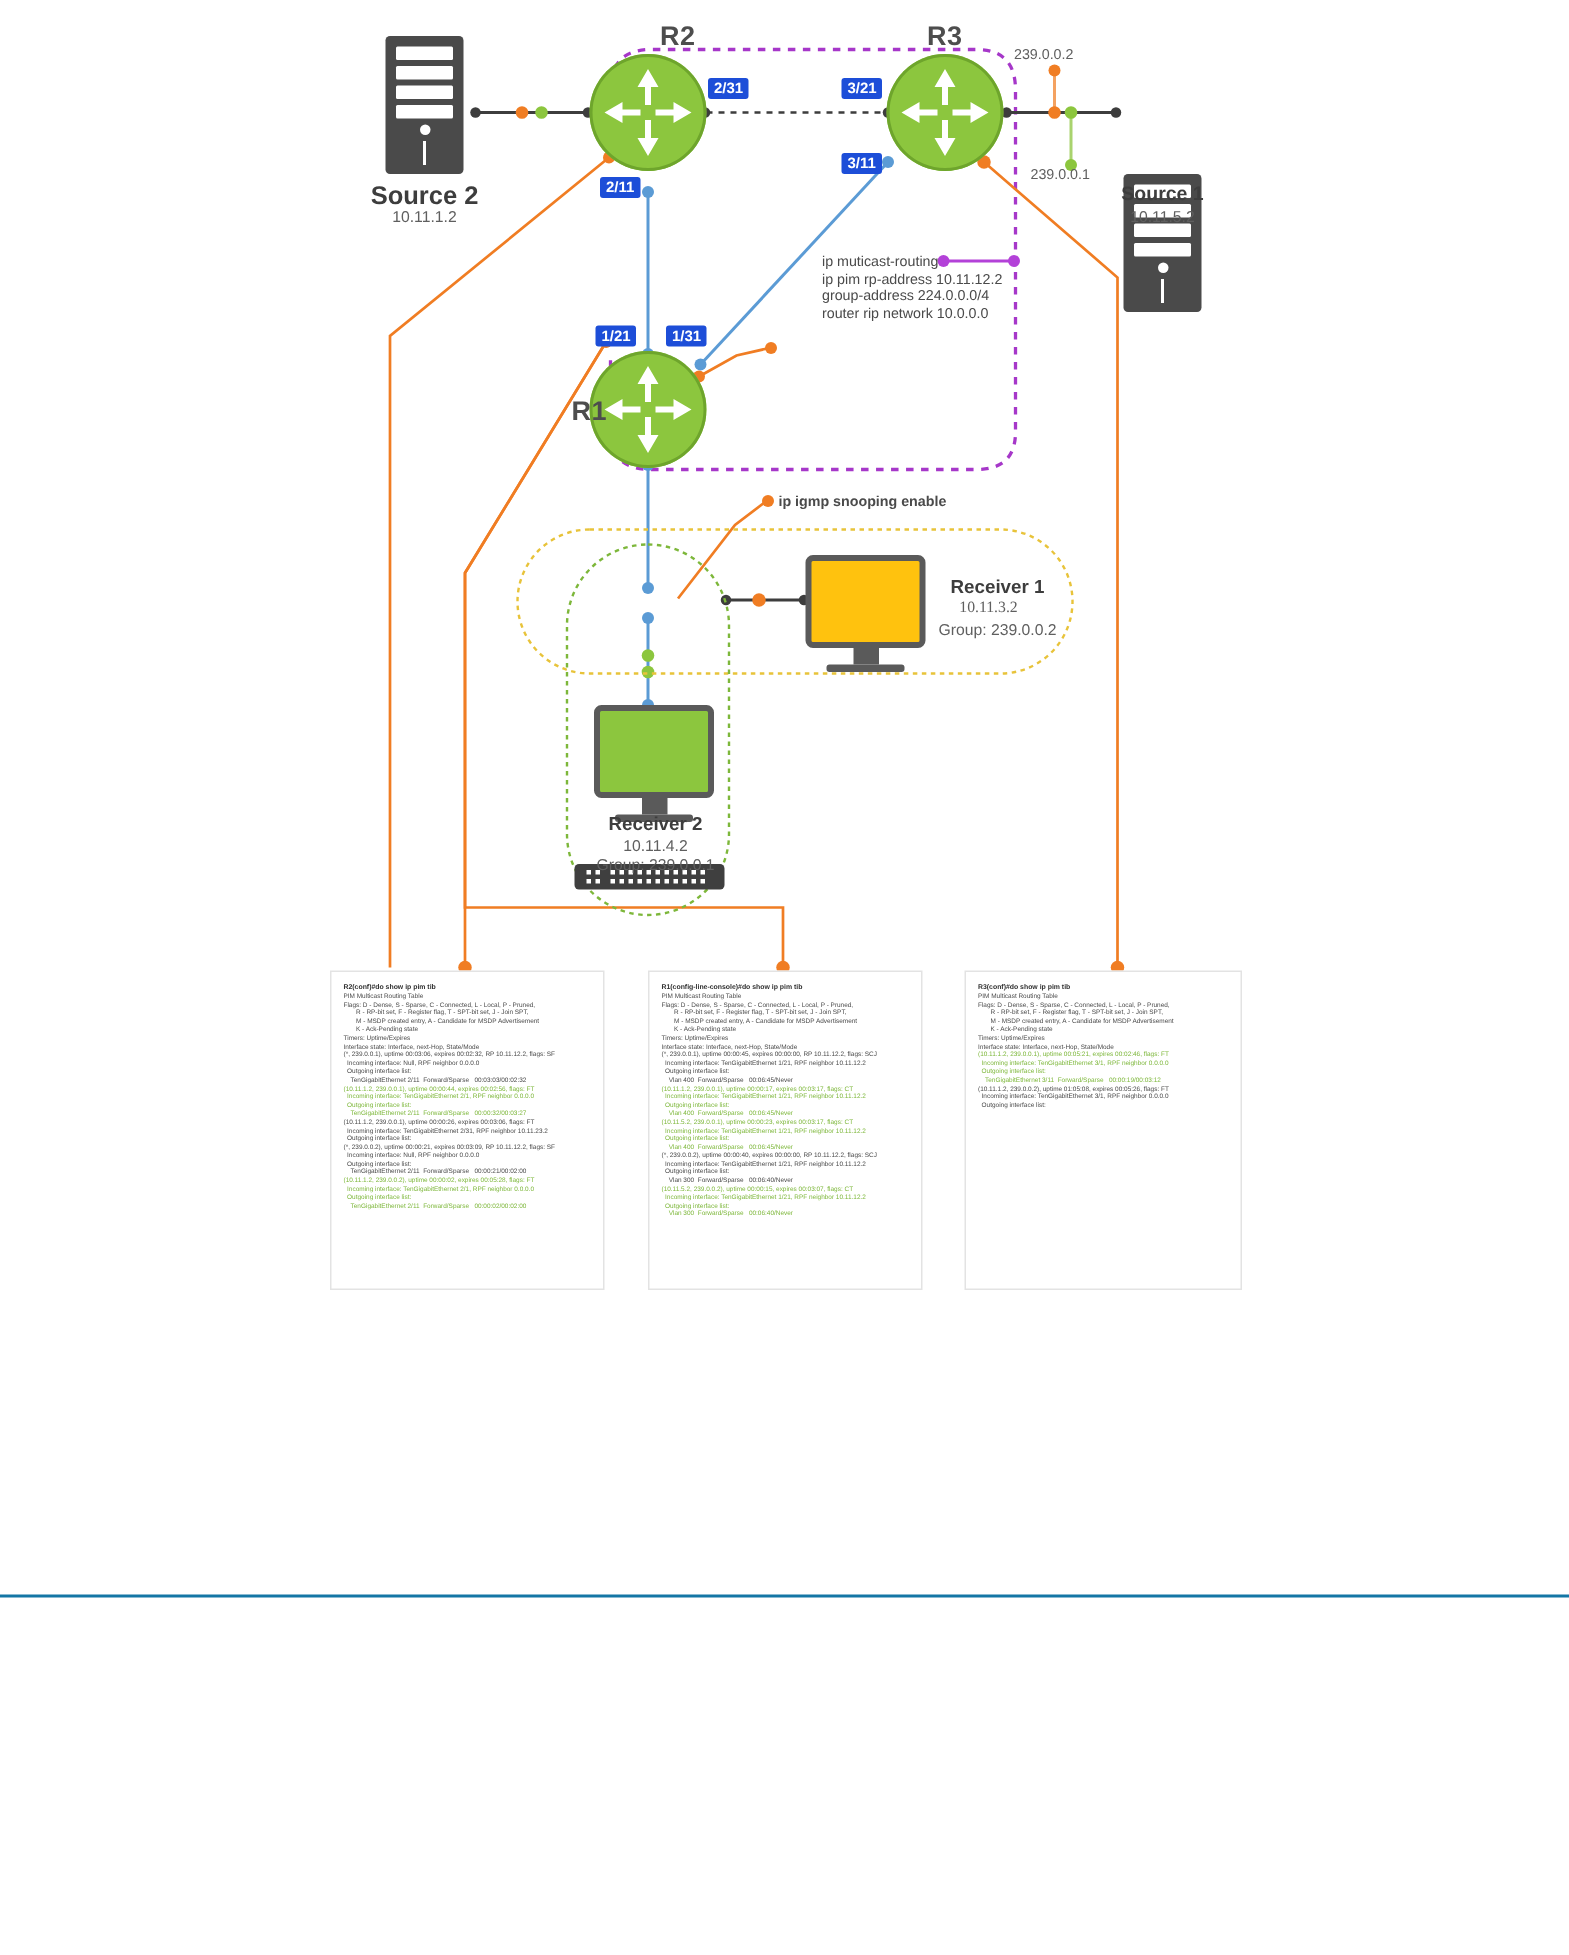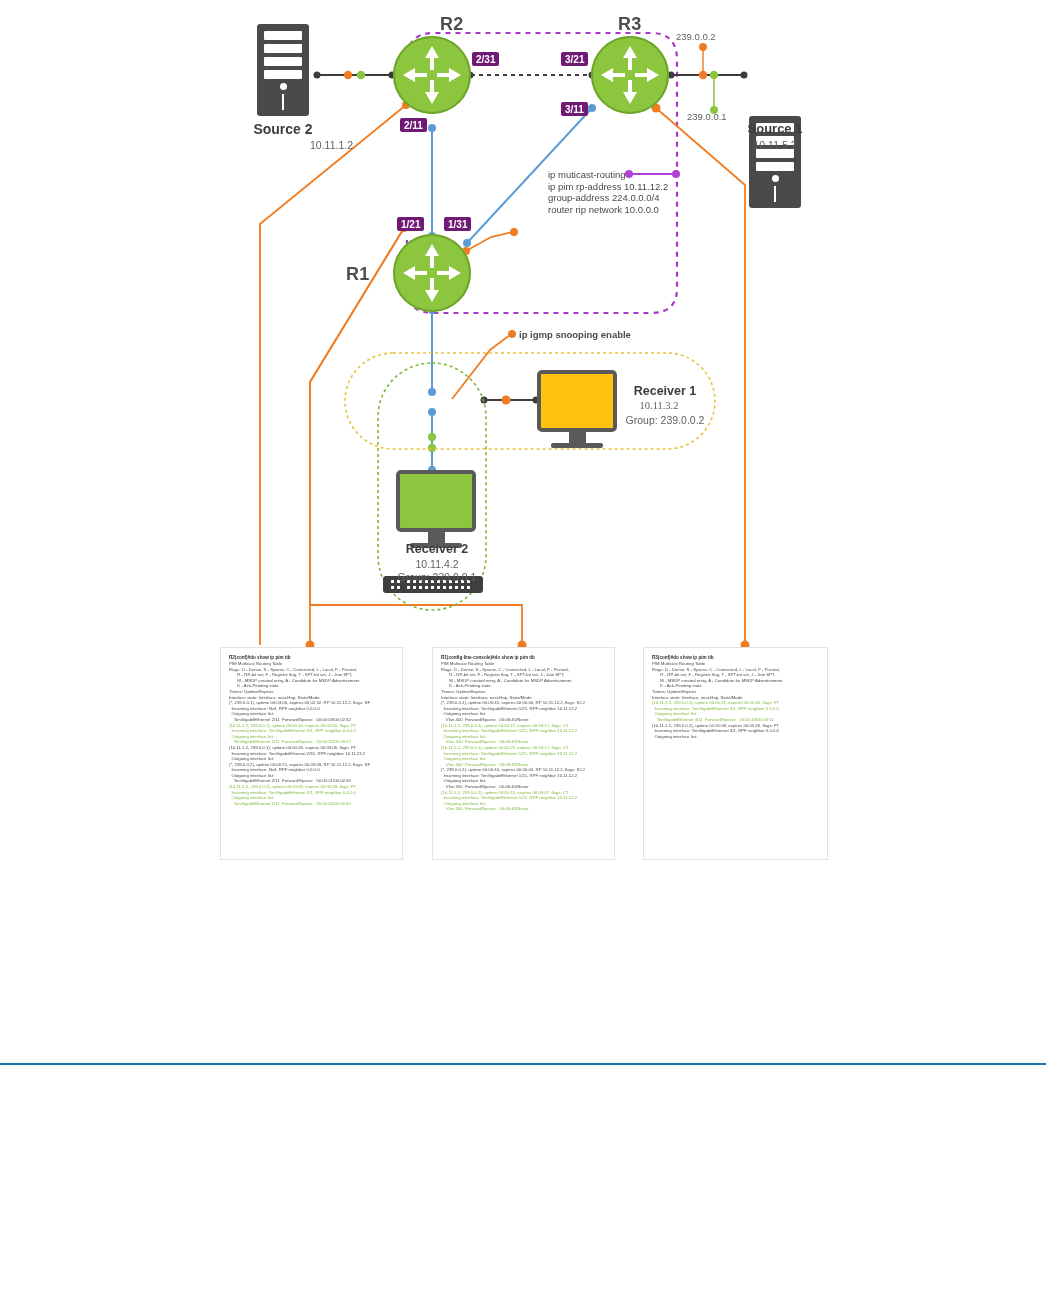--- a/index.html
+++ b/index.html
@@ -24,21 +24,21 @@
   .mon-neck{width:17px;height:11px;background:#5a5a5a;margin:0 auto;}
   .mon-base{width:52px;height:5px;background:#5a5a5a;margin:0 auto;border-radius:2px;}
 
   .switch{width:100px;height:17px;background:#3f3f3f;border-radius:3px;position:relative;}
   .switch i{position:absolute;width:3px;height:3px;background:#ffffff;display:block;}
 
   .devname{position:absolute;text-align:center;font-size:12.5px;font-weight:bold;color:#3d3d3d;white-space:nowrap;}
   .devsub{position:absolute;text-align:center;font-size:10.5px;color:#5f5f5f;white-space:nowrap;}
 
   
-  .iftag{position:absolute;background:#701a75;color:#ffffff;font-size:10px;font-weight:bold;
+  .iftag{position:absolute;background:#1d4ed8;color:#ffffff;font-size:10px;font-weight:bold;
          padding:1.5px 4px;border-radius:2px;white-space:nowrap;line-height:11px;}
   .iftag:after{content:"";position:absolute;width:0;height:0;}
 
   
   .note{position:absolute;font-size:9.5px;color:#4a4a4a;line-height:11.5px;white-space:pre;}
   .note.bold{font-weight:bold;}
 
   .grouplbl{position:absolute;font-size:9.5px;color:#5f5f5f;white-space:nowrap;}
 
   
@@ -138,22 +138,22 @@
   </svg>
 
   <div class="node server" style="left:257px;top:24px;">
     <span class="bar" style="top:7px;"></span>
     <span class="bar" style="top:20px;"></span>
     <span class="bar" style="top:33px;"></span>
     <span class="bar" style="top:46px;"></span>
     <span class="dot"></span>
     <span class="stem"></span>
   </div>
-  <div class="devname" style="left:213px;top:121px;width:140px;font-size:14px;">Source 2</div>
-  <div class="devsub" style="left:213px;top:139px;width:140px;text-align:right;">10.11.1.2</div>
+  <div class="devname" style="left:213px;top:121px;width:140px;font-size:17px;">Source 2</div>
+  <div class="devsub" style="left:213px;top:139px;width:140px;">10.11.1.2</div>
 
   <div class="node server" style="left:749px;top:24px;">
     <span class="bar" style="top:7px;"></span>
     <span class="bar" style="top:20px;"></span>
     <span class="bar" style="top:33px;"></span>
     <span class="bar" style="top:46px;"></span>
     <span class="dot"></span>
     <span class="stem"></span>
   </div>
   <div class="devname" style="left:705px;top:121px;width:140px;font-size:13px;">Source 1</div>
@@ -189,21 +189,21 @@
   <div class="node router" style="left:393px;top:234px;">
     <svg width="78" height="78" viewBox="0 0 78 78">
       <g fill="#ffffff">
         <polygon points="39,10 46,22 41,22 41,34 37,34 37,22 32,22"></polygon>
         <polygon points="39,68 46,56 41,56 41,44 37,44 37,56 32,56"></polygon>
         <polygon points="10,39 22,32 22,37 34,37 34,41 22,41 22,46"></polygon>
         <polygon points="68,39 56,32 56,37 44,37 44,41 56,41 56,46"></polygon>
       </g>
     </svg>
   </div>
-  <div class="rtr-label" style="left:346px;top:264px;text-align:right;">R1</div>
+  <div class="rtr-label" style="left:381px;top:264px;text-align:right;">R1</div>
 
   <div class="iftag" style="left:472px;top:52px;">2/31</div>
   <div class="iftag" style="left:561px;top:52px;">3/21</div>
   <div class="iftag" style="left:400px;top:118px;">2/11</div>
   <div class="iftag" style="left:561px;top:102px;">3/11</div>
   <div class="iftag" style="left:397px;top:217px;">1/21</div>
   <div class="iftag" style="left:444px;top:217px;">1/31</div>
 
   <div class="note" style="left:548px;top:169px;">ip muticast-routing
 ip pim rp-address 10.11.12.2

